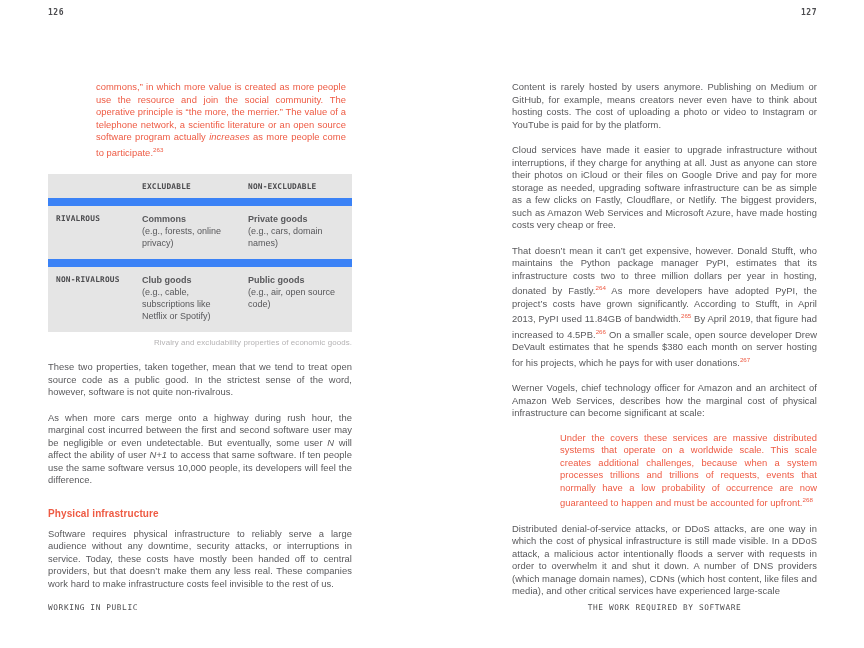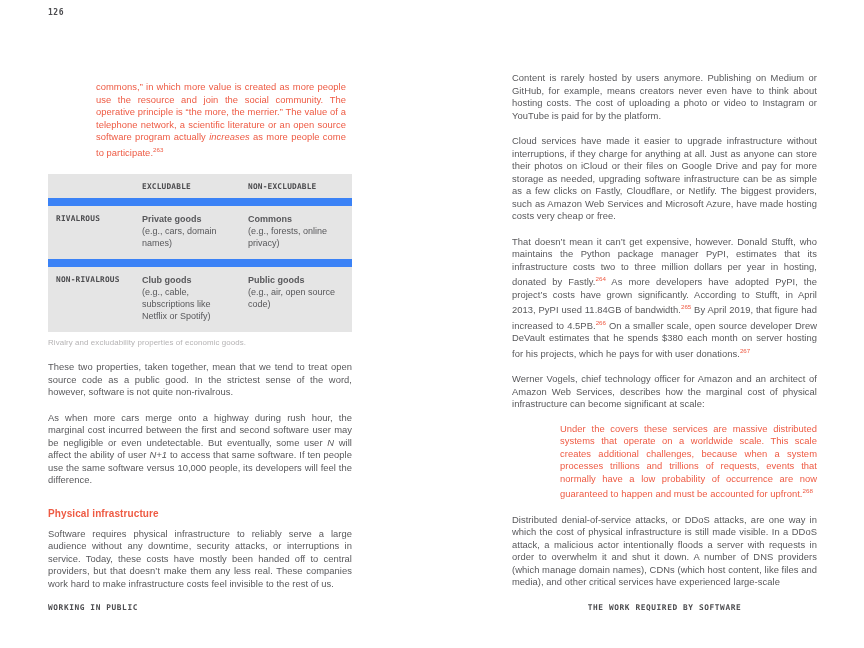--- a/index.html
+++ b/index.html
@@ -31,29 +31,29 @@
     color:#4b4b4e; letter-spacing:0.2px; padding:8px 0 7px 0;
   }
   .tlabel {
     font-family:"DejaVu Sans Mono", monospace; font-size:7.8px; font-weight:700;
     color:#4b4b4e; letter-spacing:0.2px; padding:8px 0 0 8px;
   }
   .tcell { padding:7px 10px 10px 0; font-size:9px; line-height:12px; }
   .tcell .tt { font-weight:700; color:#55555
 8; }
   .caption {
-    margin-top:6px; text-align:left; font-size:7.9px; color:#b5b3b4; letter-spacing:0.1px;
+    margin-top:6px; text-align:right; font-size:7.9px; color:#b5b3b4; letter-spacing:0.1px;
   }
   .section-heading {
     margin-top:21px; font-size:10px; font-weight:700; color:#ee5a43; letter-spacing:0.1px;
   }
   .p-after-heading { margin-top:9px; }
   .footer {
     position:absolute; top:603px;
-    font-family:"DejaVu Sans Mono", monospace; font-size:7.8px; font-weight:700;
+    font-family:"DejaVu Sans Mono", monospace; font-size:7.8px; font-weight:400;
     color:#4c4c4f; letter-spacing:0.6px;
   }
   .footer-left  { left:48px; }
   .footer-right { left:512px; width:305px; text-align:center; }
   i { font-style:italic; }
 </style>
 </head>
 <body>
 
 <div class="spread">
@@ -65,26 +65,26 @@
 
     <div class="goods-table">
       <div class="trow thead">
         <div class="tlabel"></div>
         <div class="th">EXCLUDABLE</div>
         <div class="th">NON-EXCLUDABLE</div>
       </div>
       <div class="trow">
         <div class="tlabel">RIVALROUS</div>
         <div class="tcell">
+          <div class="tt">Commons</div>
+          <div>(e.g., forests, online privacy)</div>
+        </div>
+        <div class="tcell">
           <div class="tt">Private goods</div>
           <div>(e.g., cars, domain names)</div>
-        </div>
-        <div class="tcell">
-          <div class="tt">Commons</div>
-          <div>(e.g., forests, online privacy)</div>
         </div>
       </div>
       <div class="trow">
         <div class="tlabel">NON-RIVALROUS</div>
         <div class="tcell">
           <div class="tt">Club goods</div>
           <div>(e.g., cable, subscriptions like Netflix or Spotify)</div>
         </div>
         <div class="tcell">
           <div class="tt">Public goods</div>
@@ -97,20 +97,21 @@
     <div class="body-text para" style="margin-top:14px">These two properties, taken together, mean that we tend to treat open source code as a public good. In the strictest sense of the word, however, software is not quite non-rivalrous.</div>
 
     <div class="body-text para"><span>As when more cars merge onto a highway during rush hour, the marginal cost incurred between the first and second software user may be negligible or even undetectable. But eventually, some user </span><i>N</i><span> will affect the ability of user </span><i>N+1</i><span> to access that same software. If ten people use the same software versus 10,000 people, its developers will feel the difference.</span></div>
 
     <div class="section-heading">Physical infrastructure</div>
 
     <div class="body-text para p-after-heading">Software requires physical infrastructure to reliably serve a large audience without any downtime, security attacks, or interruptions in service. Today, these costs have mostly been handed off to central providers, but that doesn’t make them any less real. These companies work hard to make infrastructure costs feel invisible to the rest of us.</div>
   </div>
 
   <div class="col col-right">
+    <div class="pagenum right">127</div>
 
     <div class="body-text" style="margin-top:64px">Content is rarely hosted by users anymore. Publishing on Medium or GitHub, for example, means creators never even have to think about hosting costs. The cost of uploading a photo or video to Instagram or YouTube is paid for by the platform.</div>
 
     <div class="body-text para">Cloud services have made it easier to upgrade infrastructure without interruptions, if they charge for anything at all. Just as anyone can store their photos on iCloud or their files on Google Drive and pay for more storage as needed, upgrading software infrastructure can be as simple as a few clicks on Fastly, Cloudflare, or Netlify. The biggest providers, such as Amazon Web Services and Microsoft Azure, have made hosting costs very cheap or free.</div>
 
     <div class="body-text para"><span>That doesn’t mean it can’t get expensive, however. Donald Stufft, who maintains the Python package manager PyPI, estimates that its infrastructure costs two to three million dollars per year in hosting, donated by Fastly.</span><span class="sup">264</span><span> As more developers have adopted PyPI, the project’s costs have grown significantly. According to Stufft, in April 2013, PyPI used 11.84GB of bandwidth.</span><span class="sup">265</span><span> By April 2019, that figure had increased to 4.5PB.</span><span class="sup">266</span><span> On a smaller scale, open source developer Drew DeVault estimates that he spends $380 each month on server hosting for his projects, which he pays for with user donations.</span><span class="sup">267</span></div>
 
     <div class="body-text para">Werner Vogels, chief technology officer for Amazon and an architect of Amazon Web Services, describes how the marginal cost of physical infrastructure can become significant at scale:</div>
 
     <div class="body-text quote bq-right"><span>Under the covers these services are massive distributed systems that operate on a worldwide scale. This scale creates additional challenges, because when a system processes trillions and trillions of requests, events that normally have a low probability of occurrence are now guaranteed to happen and must be accounted for upfront.</span><span class="sup">268</span></div>

